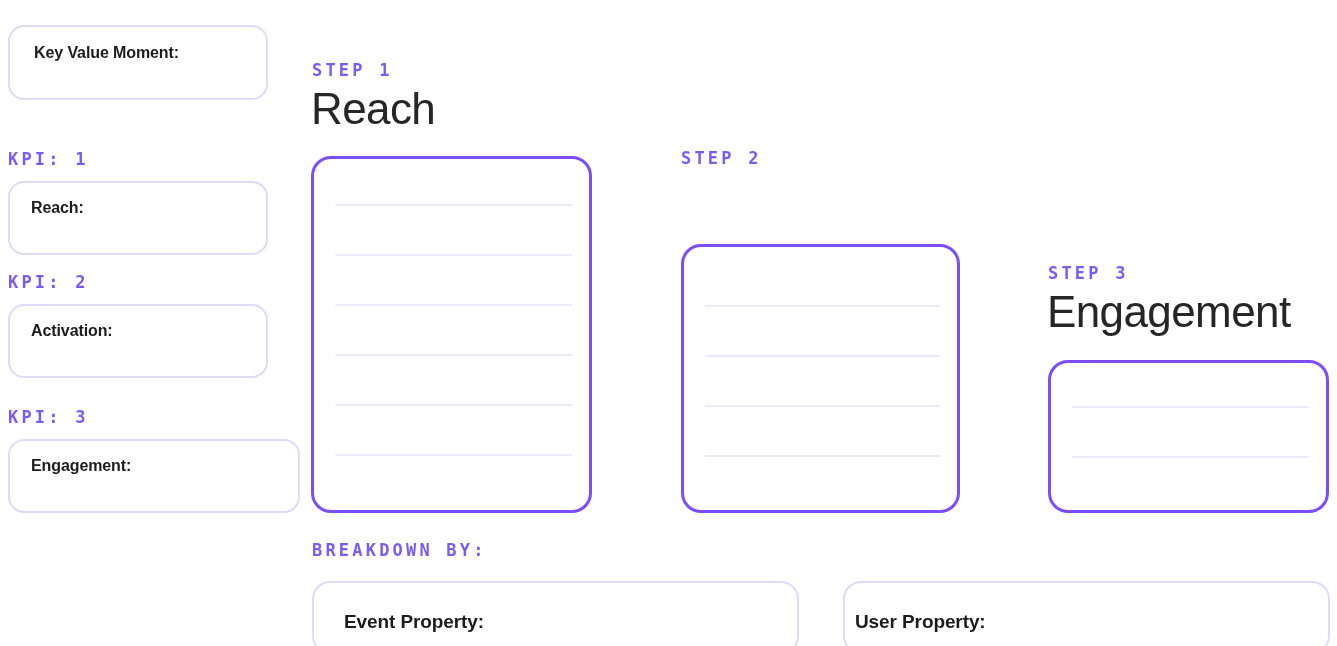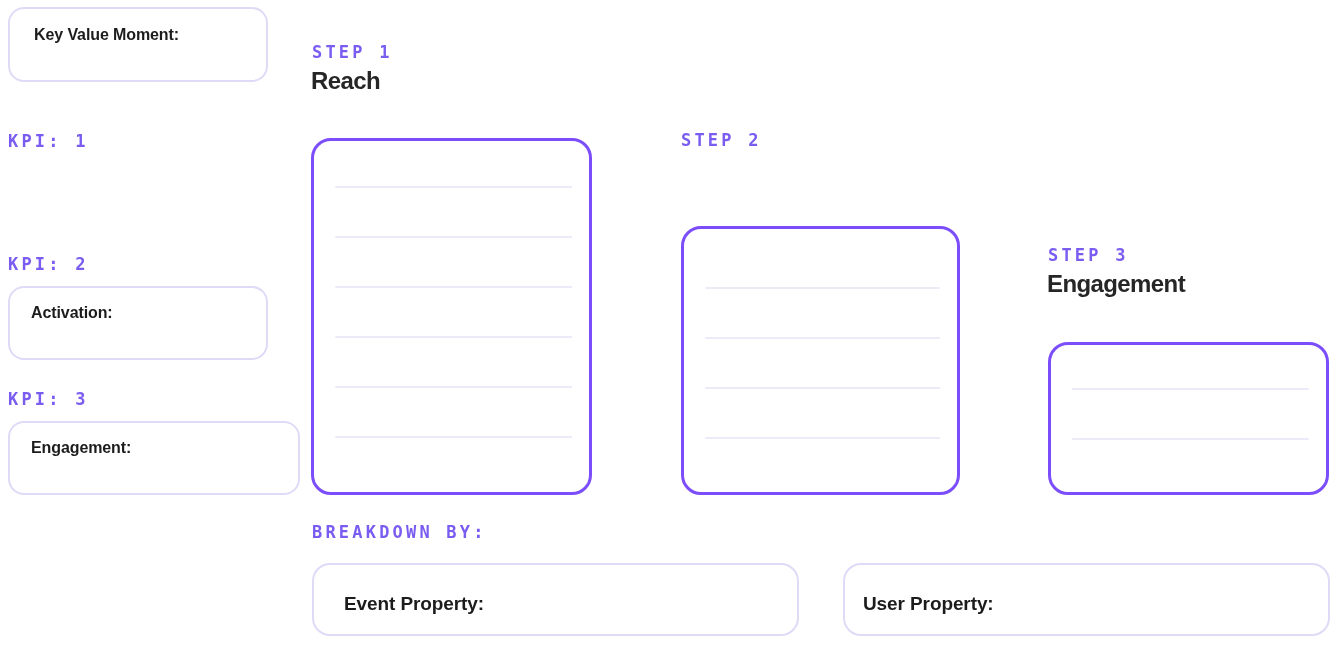--- a/index.html
+++ b/index.html
@@ -4,37 +4,37 @@
 <style>
   html,body{margin:0;padding:0;}
   body{
     width:1337px;height:646px;
     background:#ffffff;
     font-family:"Liberation Sans","DejaVu Sans",sans-serif;
     overflow:hidden;
     position:relative;
     -webkit-font-smoothing:antialiased;
   }
-  .canvas{position:absolute;inset:0;}
+  .canvas{position:absolute;inset:0;margin-top:18px;}
 
   
   .eyebrow{
     position:absolute;
     font-family:"DejaVu Sans Mono","Liberation Mono",monospace;
     font-size:17px;
     font-weight:700;
     letter-spacing:3.2px;
     color:#7b5cf0;
     white-space:nowrap;
     line-height:1;
   }
   .bigtitle{
     position:absolute;
-    font-size:24px;
-    font-weight:700;
+    font-size:44px;
+    font-weight:400;
     color:#262626;
     letter-spacing:-0.6px;
     white-space:nowrap;
     line-height:1.05;
   }
   .card{
     position:absolute;
     background:#ffffff;
     box-sizing:border-box;
   }
@@ -67,20 +67,23 @@
 </head>
 <body>
 
 <div class="canvas">
 
   <div class="card card-soft" style="left:8px;top:7px;width:260px;height:75px;">
     <span class="card-label" style="left:24px;top:17px;">Key Value Moment:</span>
   </div>
 
   <div class="eyebrow" style="left:8px;top:133px;">KPI: 1</div>
+  <div class="card card-soft" style="left:8px;top:163px;width:260px;height:74px;">
+    <span class="card-label" style="left:21px;top:16px;">Reach:</span>
+  </div>
 
   <div class="eyebrow" style="left:8px;top:256px;">KPI: 2</div>
   <div class="card card-soft" style="left:8px;top:286px;width:260px;height:74px;">
     <span class="card-label" style="left:21px;top:16px;">Activation:</span>
   </div>
 
   <div class="eyebrow" style="left:8px;top:391px;">KPI: 3</div>
   <div class="card card-soft" style="left:8px;top:421px;width:292px;height:74px;">
     <span class="card-label" style="left:21px;top:16px;">Engagement:</span>
   </div>
@@ -114,16 +117,16 @@
     <div class="rule" style="left:21px;top:93px;width:237px;"></div>
   </div>
 
   <div class="eyebrow" style="left:312px;top:524px;">BREAKDOWN BY:</div>
 
   <div class="card card-soft" style="left:312px;top:563px;width:487px;height:73px;border-radius:18px;">
     <span class="card-label lg" style="left:30px;top:28px;">Event Property:</span>
   </div>
 
   <div class="card card-soft" style="left:843px;top:563px;width:487px;height:73px;border-radius:18px;">
-    <span class="card-label lg" style="left:18px;top:28px;">User Property:</span>
+    <span class="card-label lg" style="left:10px;top:28px;">User Property:</span>
   </div>
 
 </div>
 
 </body></html>

